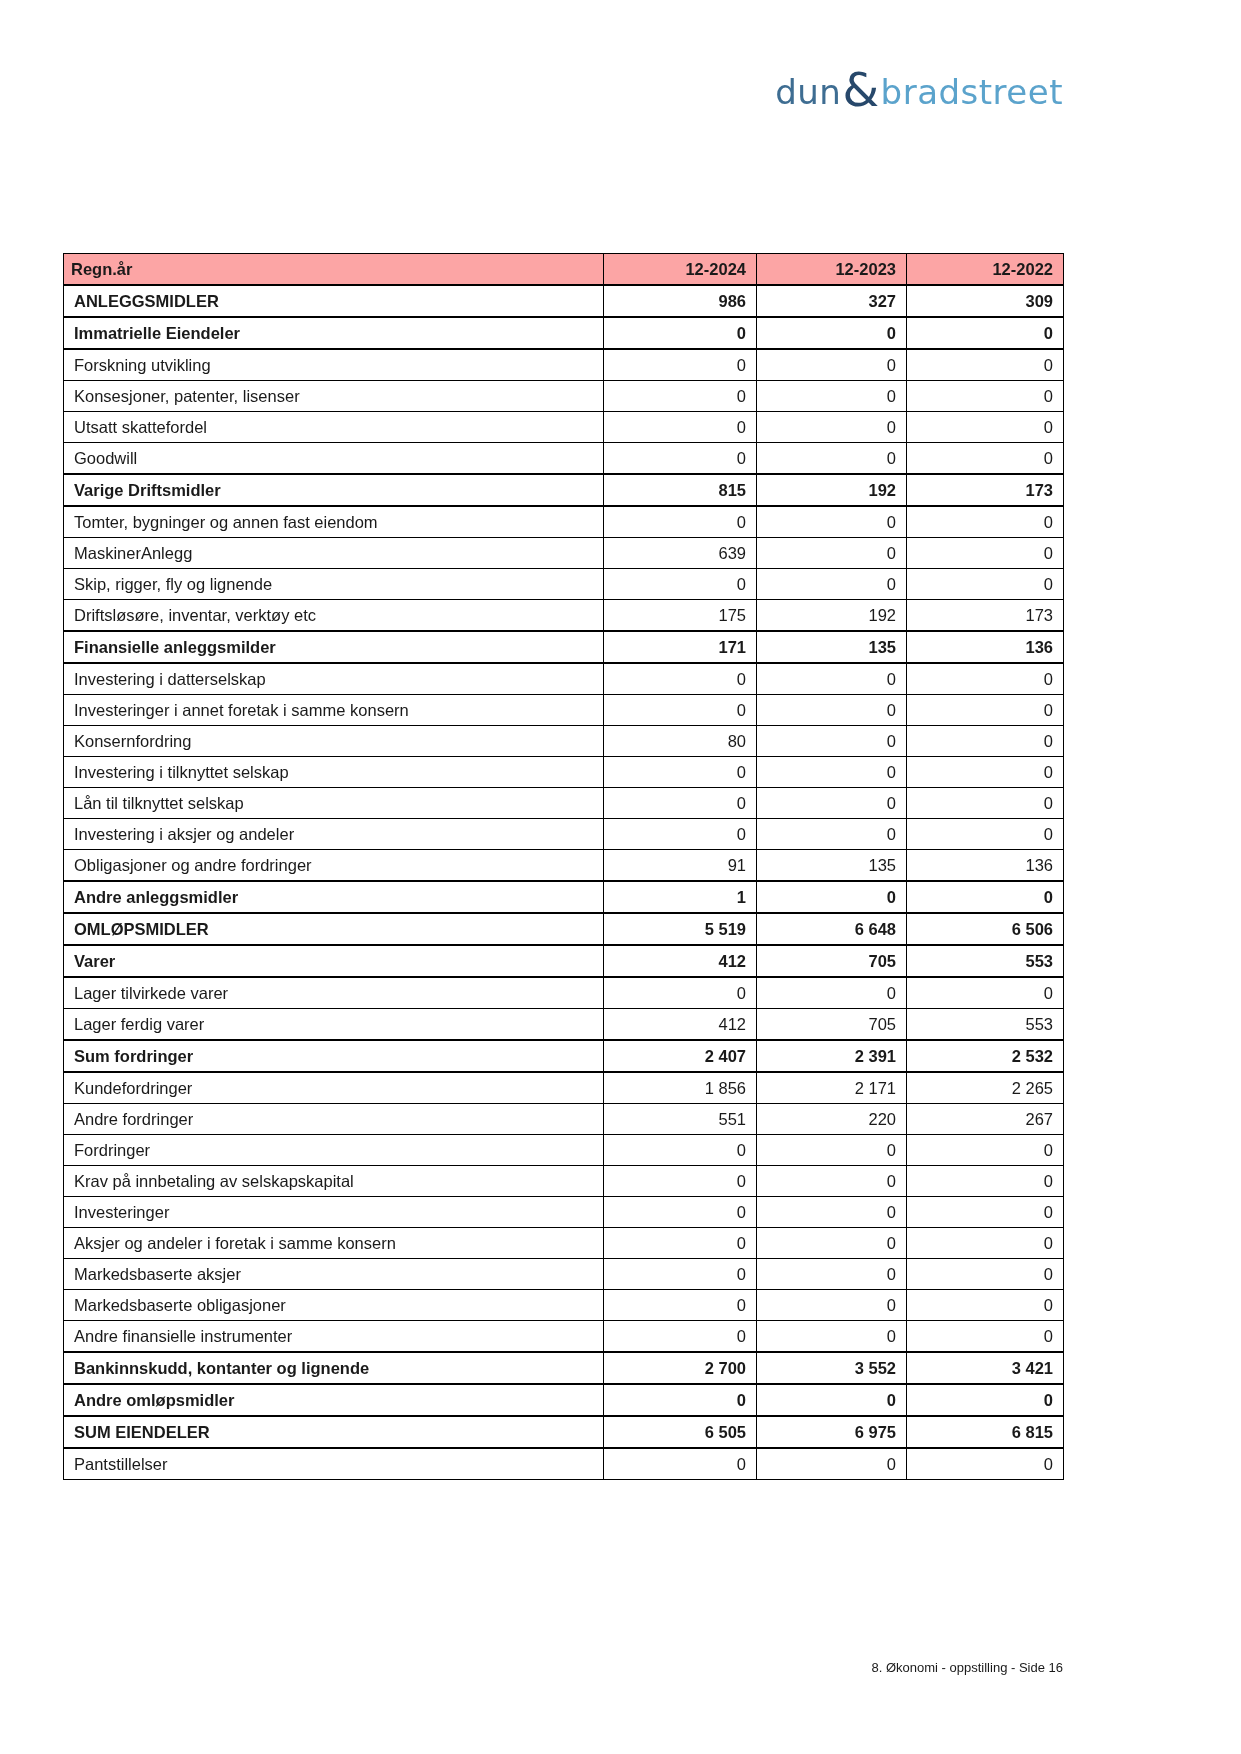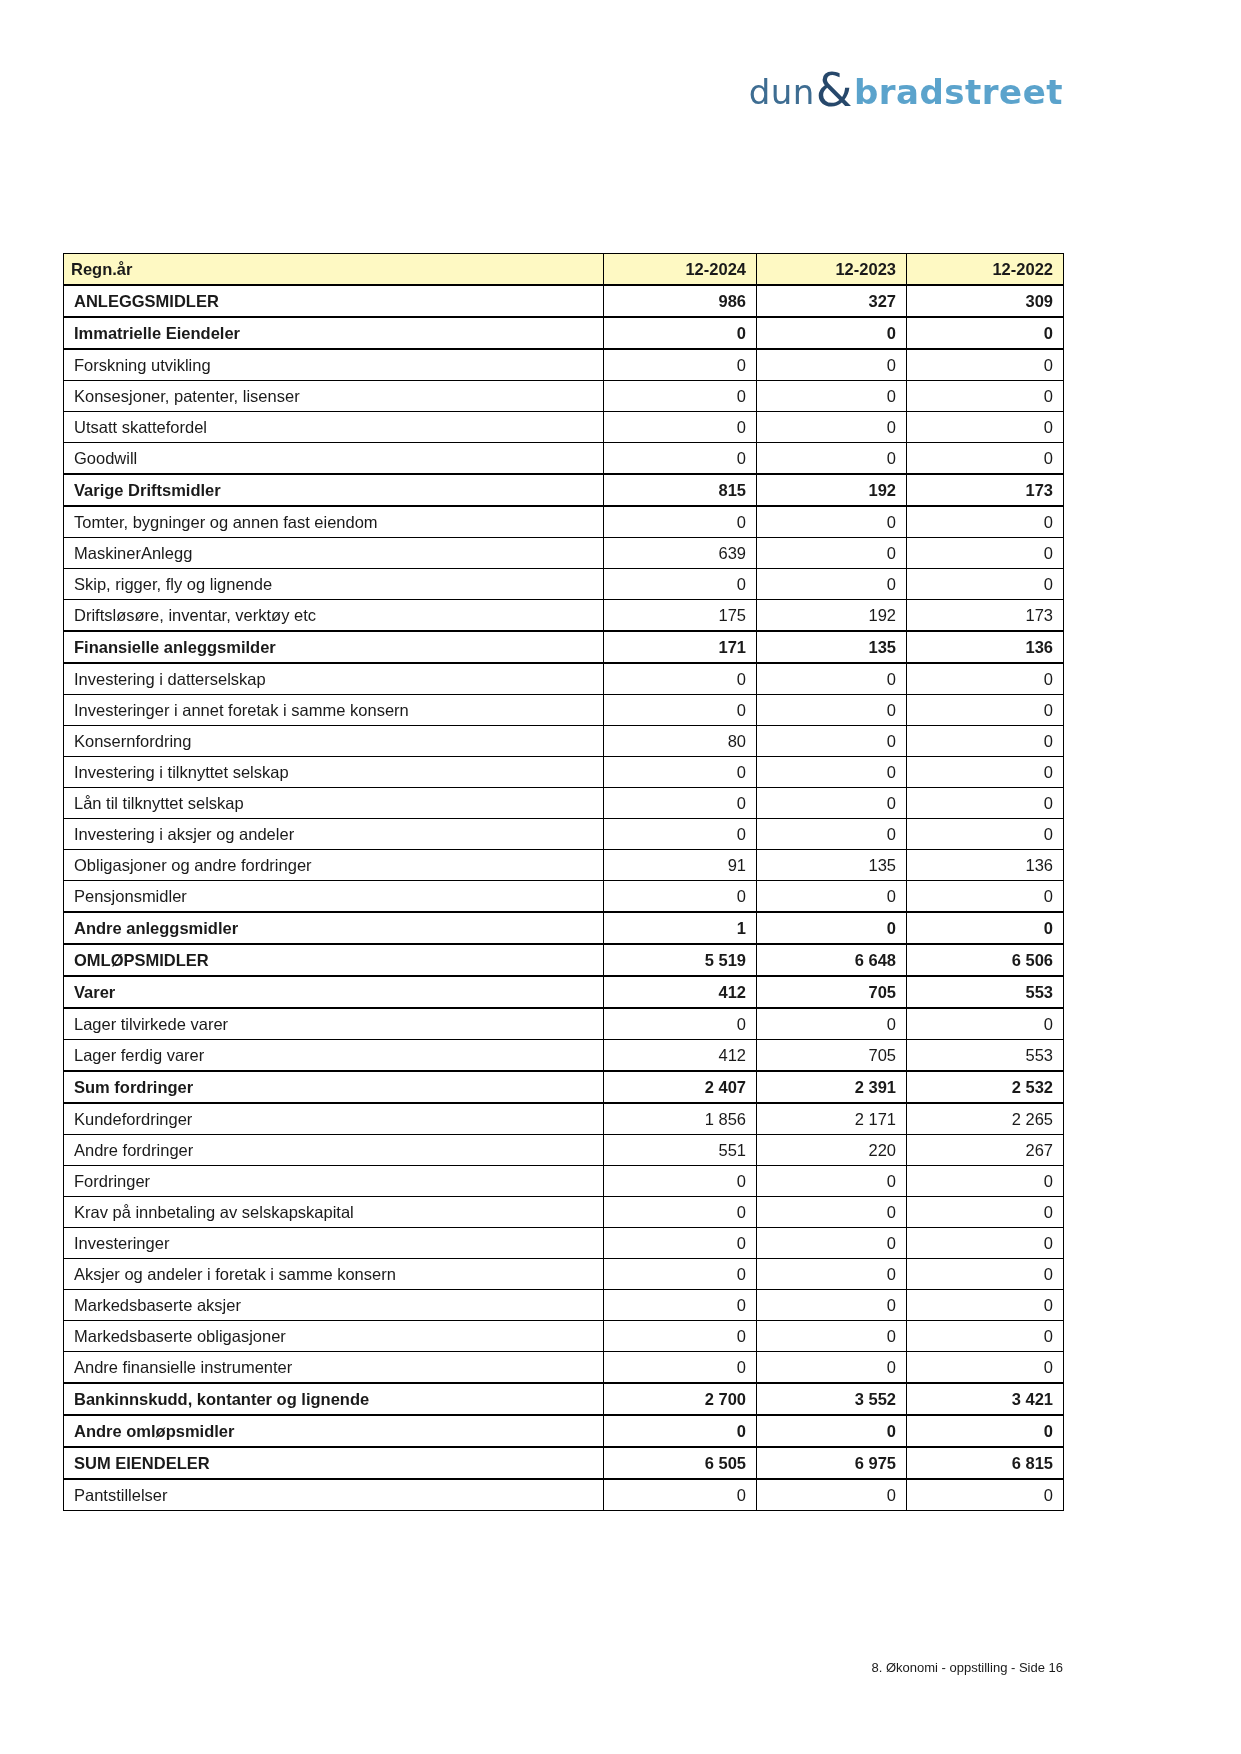--- a/index.html
+++ b/index.html
@@ -49,21 +49,21 @@
   }
   table.fin td, table.fin th{
     border:1px solid #000;
     height:30px;
     padding:0 10px;
     vertical-align:middle;
     white-space:nowrap;
     overflow:hidden;
   }
   table.fin thead th{
-    background:#fef9c3;
+    background:#fca5a5;
     font-weight:bold;
     text-align:right;
     border-bottom:2px solid #000;
     padding-left:7px;
   }
   table.fin thead th.lbl{text-align:left;}
   table.fin td.num{text-align:right;}
   table.fin tr.bold td{
     font-weight:bold;
     border-top-width:2px;
@@ -77,21 +77,21 @@
   }
 </style>
 </head>
 <body>
 
 <div class="page">
 
   <div class="logo">
     <span class="dun" style="color: rgb(62, 109, 146);">dun</span>
     <span class="amp" style="color: rgb(39, 72, 107);">&amp;</span>
-    <span class="bradstreet" style="color: rgb(91, 163, 204); font-weight: bold;">bradstreet</span>
+    <span class="bradstreet" style="color: rgb(91, 163, 204);">bradstreet</span>
   </div>
 
   <div class="titlebar">
     <span class="page-title">EIENDELER</span>
     <span class="units-note">Alle tall er i 1000</span>
   </div>
 
   <table class="fin">
     <colgroup>
       <col style="width:540px">
@@ -215,26 +215,20 @@
           <td class="num">0</td>
           <td class="num">0</td>
           <td class="num">0</td>
         </tr>
         <tr>
           <td>Obligasjoner og andre fordringer</td>
           <td class="num">91</td>
           <td class="num">135</td>
           <td class="num">136</td>
         </tr>
-        <tr>
-          <td>Pensjonsmidler</td>
-          <td class="num">0</td>
-          <td class="num">0</td>
-          <td class="num">0</td>
-        </tr>
         <tr class="bold">
           <td>Andre anleggsmidler</td>
           <td class="num">1</td>
           <td class="num">0</td>
           <td class="num">0</td>
         </tr>
         <tr class="bold">
           <td>OMLØPSMIDLER</td>
           <td class="num">5 519</td>
           <td class="num">6 648</td>

